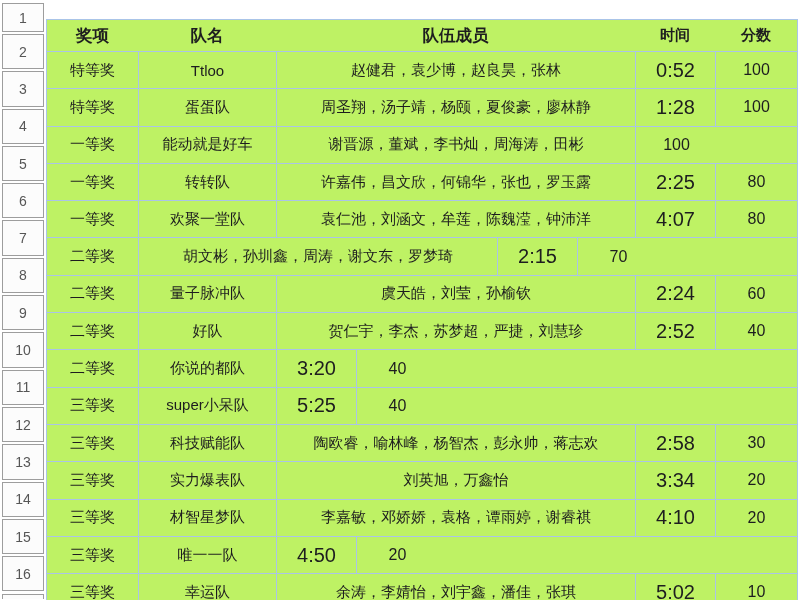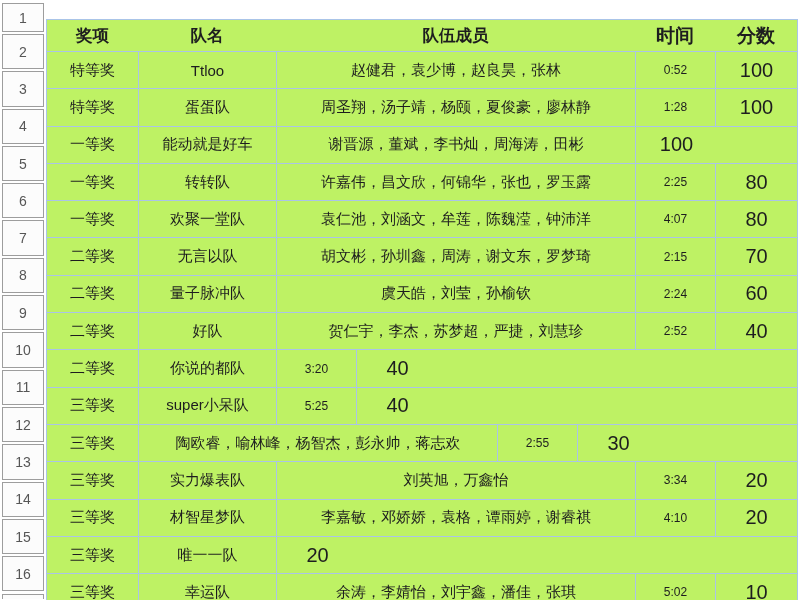--- a/index.html
+++ b/index.html
@@ -35,23 +35,23 @@
   .row.header{height:31px;border-top:none;font-weight:bold;}
   .cell{
     box-sizing:border-box;display:flex;align-items:center;justify-content:center;
     overflow:hidden;white-space:nowrap;font-size:15px;
   }
   .row.header .cell{font-size:16.5px;}
   .row:not(.header) .cell + .cell{border-left:1px solid var(--grid);}
   .c1{width:91px;}
   .c2{width:138px;}
   .c3{width:359px;text-align:center;}
-  .c4{width:80px;font-size:12px;}
-  .c5{width:82px;font-size:20px;}
-  .row.header .c4,.row.header .c5{font-size:19px;}
+  .c4{width:80px;font-size:20px;}
+  .c5{width:82px;font-size:16px;}
+  .row.header .c4,.row.header .c5{font-size:15px;}
   
   .partial-row{
     position:absolute;left:46px;top:593.5px;width:752px;height:6.5px;
     box-sizing:border-box;border-left:1px solid var(--grid);border-right:1px solid var(--grid);
     display:flex;
   }
   .partial-row .pcell{box-sizing:border-box;height:100%;}
   .partial-row .pcell + .pcell{border-left:1px solid var(--grid);}
 </style>
 </head>
@@ -149,21 +149,20 @@
   </div>
       <div class="row">
     <div class="cell c1">一等奖</div>
     <div class="cell c2">欢聚一堂队</div>
     <div class="cell c3">袁仁池，刘涵文，牟莲，陈魏滢，钟沛洋</div>
     <div class="cell c4">4:07</div>
     <div class="cell c5">80</div>
   </div>
       <div class="row">
     <div class="cell c1">二等奖</div>
-    <div class="cell c2">无言以队</div>
     <div class="cell c3">胡文彬，孙圳鑫，周涛，谢文东，罗梦琦</div>
     <div class="cell c4">2:15</div>
     <div class="cell c5">70</div>
   </div>
       <div class="row">
     <div class="cell c1">二等奖</div>
     <div class="cell c2">量子脉冲队</div>
     <div class="cell c3">虞天皓，刘莹，孙榆钦</div>
     <div class="cell c4">2:24</div>
     <div class="cell c5">60</div>
@@ -182,41 +181,43 @@
     <div class="cell c5">40</div>
   </div>
       <div class="row">
     <div class="cell c1">三等奖</div>
     <div class="cell c2">super小呆队</div>
     <div class="cell c4">5:25</div>
     <div class="cell c5">40</div>
   </div>
       <div class="row">
     <div class="cell c1">三等奖</div>
+    <div class="cell c2">科技赋能队</div>
     <div class="cell c3">陶欧睿，喻林峰，杨智杰，彭永帅，蒋志欢</div>
-    <div class="cell c4">2:55</div>
+    <div class="cell c4">2:58</div>
     <div class="cell c5">30</div>
   </div>
       <div class="row">
     <div class="cell c1">三等奖</div>
     <div class="cell c2">实力爆表队</div>
     <div class="cell c3">刘英旭，万鑫怡</div>
     <div class="cell c4">3:34</div>
     <div class="cell c5">20</div>
   </div>
       <div class="row">
     <div class="cell c1">三等奖</div>
     <div class="cell c2">材智星梦队</div>
     <div class="cell c3">李嘉敏，邓娇娇，袁格，谭雨婷，谢睿祺</div>
     <div class="cell c4">4:10</div>
     <div class="cell c5">20</div>
   </div>
       <div class="row">
     <div class="cell c1">三等奖</div>
     <div class="cell c2">唯一一队</div>
+    <div class="cell c4">4:50</div>
     <div class="cell c5">20</div>
   </div>
       <div class="row">
     <div class="cell c1">三等奖</div>
     <div class="cell c2">幸运队</div>
     <div class="cell c3">余涛，李婧怡，刘宇鑫，潘佳，张琪</div>
     <div class="cell c4">5:02</div>
     <div class="cell c5">10</div>
   </div>
     </div>

